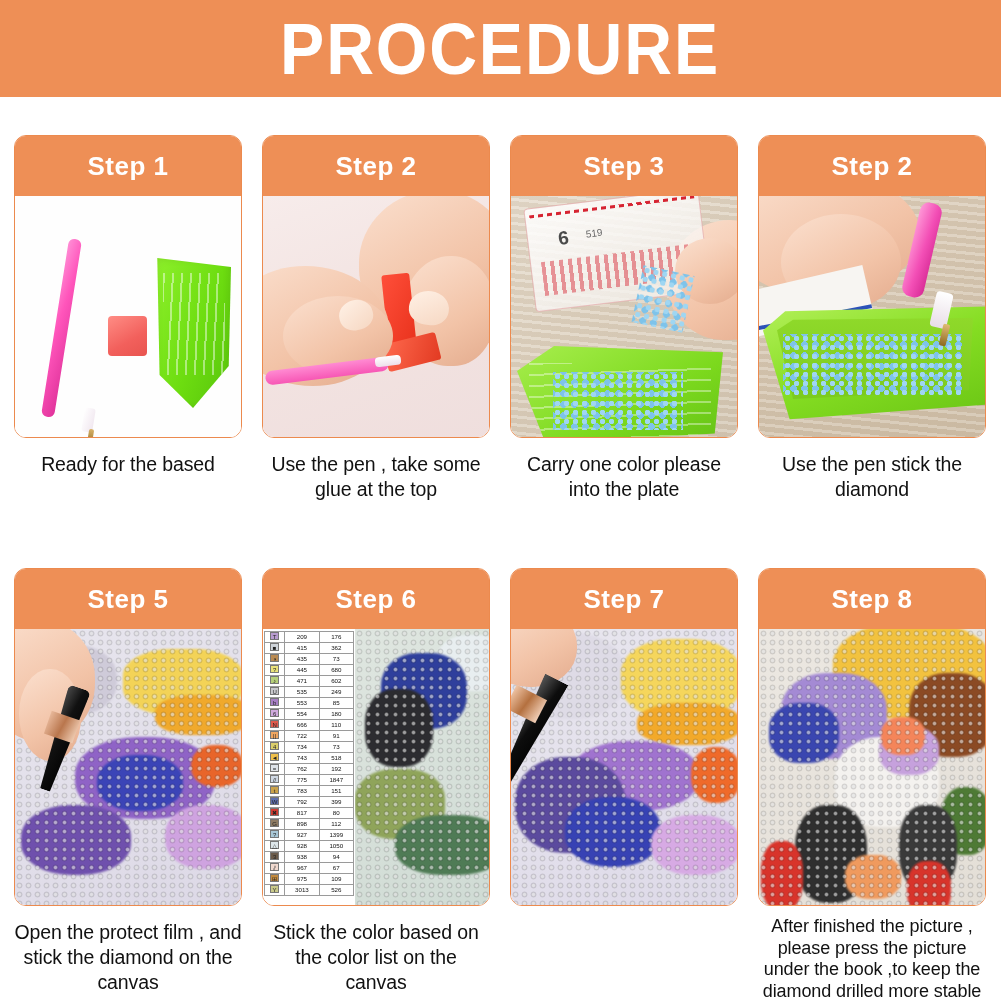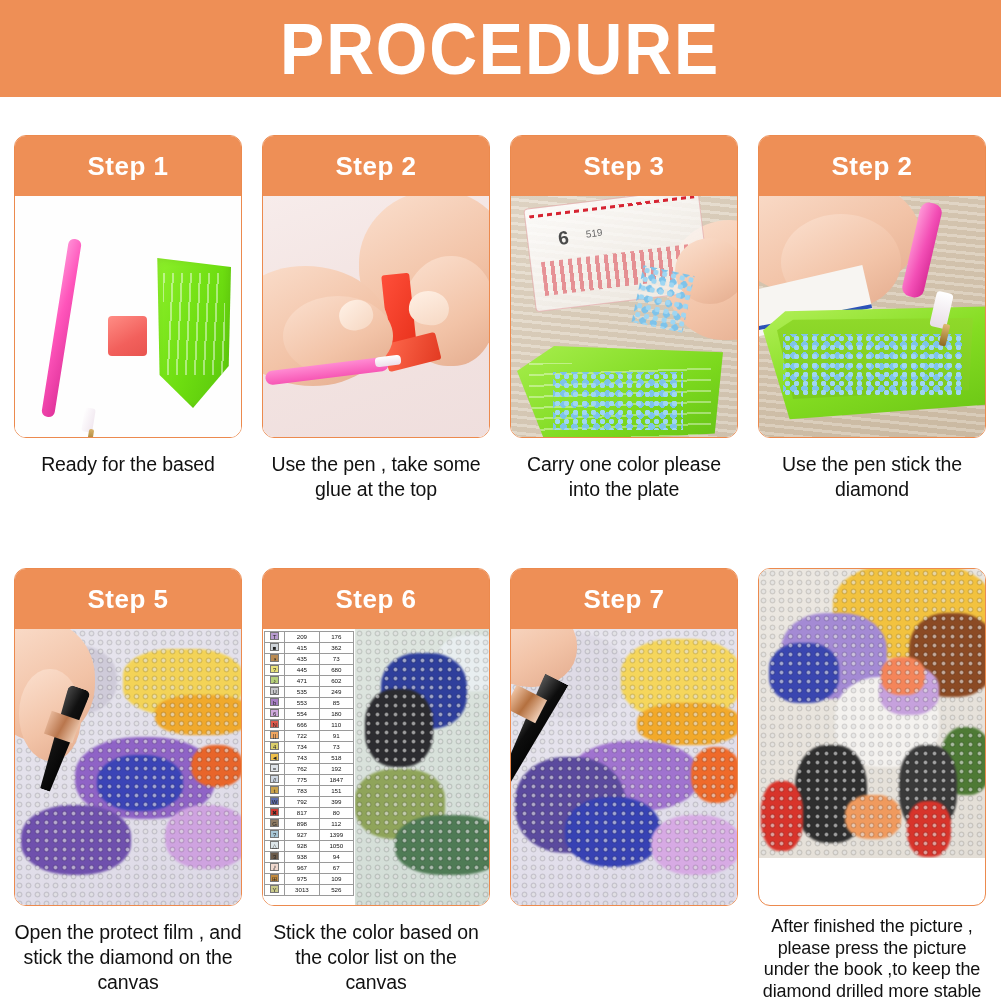--- a/index.html
+++ b/index.html
@@ -700,20 +700,21 @@
             <div class="hand fing7"></div>
             <div class="pen7"></div>
             <div class="pen7-ring"></div>
           </div>
         </div>
       </div>
     </div>
 
     <div class="card-wrap">
       <div class="card tall2">
+        <div class="card-head">Step 8</div>
         <div class="card-body">
           <div class="scene s8 mosaic">
             <div class="blob b1"></div>
             <div class="blob b2"></div>
             <div class="blob b3"></div>
             <div class="blob b4"></div>
             <div class="blob b5"></div>
             <div class="blob b6"></div>
             <div class="blob b13"></div>
             <div class="blob b11"></div>

